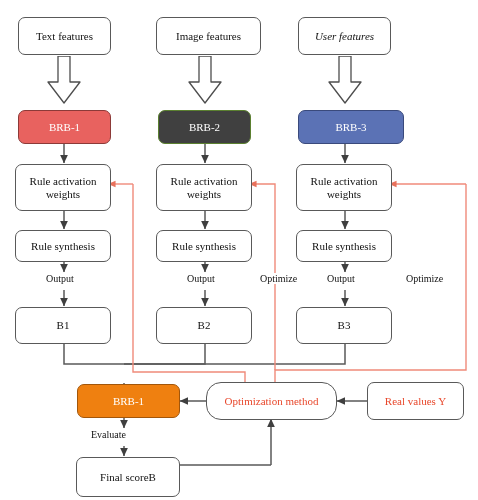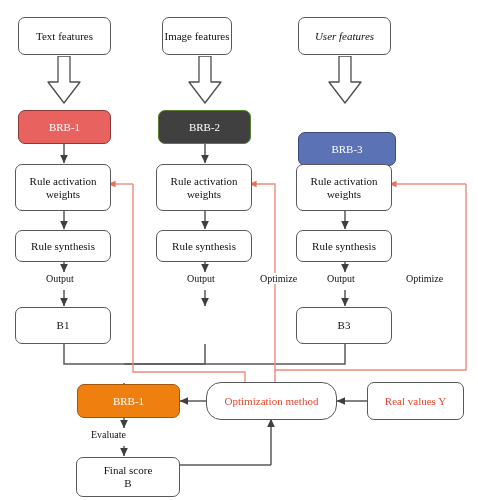--- a/index.html
+++ b/index.html
@@ -120,34 +120,34 @@
   <svg class="bigarrow" style="left:188px; top:56px;" width="34" height="48" viewBox="0 0 34 48" xmlns="http://www.w3.org/2000/svg">
     <path d="M11,0 L23,0 L23,26 L33,26 L17,47 L1,26 L11,26 Z" fill="#ffffff" stroke="#4d4d4d" stroke-width="1.3" stroke-linejoin="round"></path>
   </svg>
   <svg class="bigarrow" style="left:328px; top:56px;" width="34" height="48" viewBox="0 0 34 48" xmlns="http://www.w3.org/2000/svg">
     <path d="M11,0 L23,0 L23,26 L33,26 L17,47 L1,26 L11,26 Z" fill="#ffffff" stroke="#4d4d4d" stroke-width="1.3" stroke-linejoin="round"></path>
   </svg>
 
   <div class="node" style="left:18px; top:17px; width:93px; height:38px;text-align:center;">
     <span>Text features</span>
   </div>
-  <div class="node" style="left:162px; top:17px; width:70px; height:38px;text-align:right;">
+  <div class="node" style="left:156px; top:17px; width:105px; height:38px;text-align:right;">
     <span>Image features</span>
   </div>
   <div class="node" style="left:298px; top:17px; width:93px; height:38px;font-style:italic;">
     <span>User features</span>
   </div>
 
   <div class="node fill-red" style="left:18px; top:110px; width:93px; height:34px;">
     <span>BRB-1</span>
   </div>
   <div class="node fill-green" style="left:158px; top:110px; width:93px; height:34px;">
     <span>BRB-2</span>
   </div>
-  <div class="node fill-blue" style="left:298px; top:110px; width:98px; height:34px;margin-top:22px;">
+  <div class="node fill-blue" style="left:298px; top:110px; width:106px; height:34px;">
     <span>BRB-3</span>
   </div>
 
   <div class="node" style="left:15px; top:164px; width:96px; height:47px; flex-direction:column;">
     <span>Rule activation</span>
     <span>weights</span>
   </div>
   <div class="node" style="left:156px; top:164px; width:96px; height:47px; flex-direction:column;">
     <span>Rule activation</span>
     <span>weights</span>
@@ -170,34 +170,37 @@
   <div class="label" style="left:44px; top:273px;">Output</div>
   <div class="label" style="left:185px; top:273px;">Output</div>
   <div class="label" style="left:325px; top:273px;">Output</div>
 
   <div class="label" style="left:258px; top:273px;">Optimize</div>
   <div class="label" style="left:404px; top:273px;">Optimize</div>
 
   <div class="node" style="left:15px; top:307px; width:96px; height:37px;">
     <span>B1</span>
   </div>
+  <div class="node" style="left:156px; top:307px; width:96px; height:37px;">
+    <span>B2</span>
+  </div>
   <div class="node" style="left:296px; top:307px; width:96px; height:37px;">
     <span>B3</span>
   </div>
 
   <div class="node fill-orange" style="left:77px; top:384px; width:103px; height:34px;">
     <span>BRB-1</span>
   </div>
   <div class="node redtext" style="left:206px; top:382px; width:131px; height:38px;border-radius:15px;">
     <span>Optimization method</span>
   </div>
   <div class="node redtext" style="left:367px; top:382px; width:97px; height:38px;justify-content:center;">
     <span>Real values Y</span>
   </div>
 
   <div class="label" style="left:89px; top:429px;">Evaluate</div>
 
-  <div class="node" style="left:76px; top:457px; width:104px; height:40px; flex-direction:column;">
+  <div class="node" style="left:76px; top:457px; width:104px; height:40px; flex-direction:row;">
     <span>Final score</span>
     <span>B</span>
   </div>
 
 </div>
 
 </body></html>

